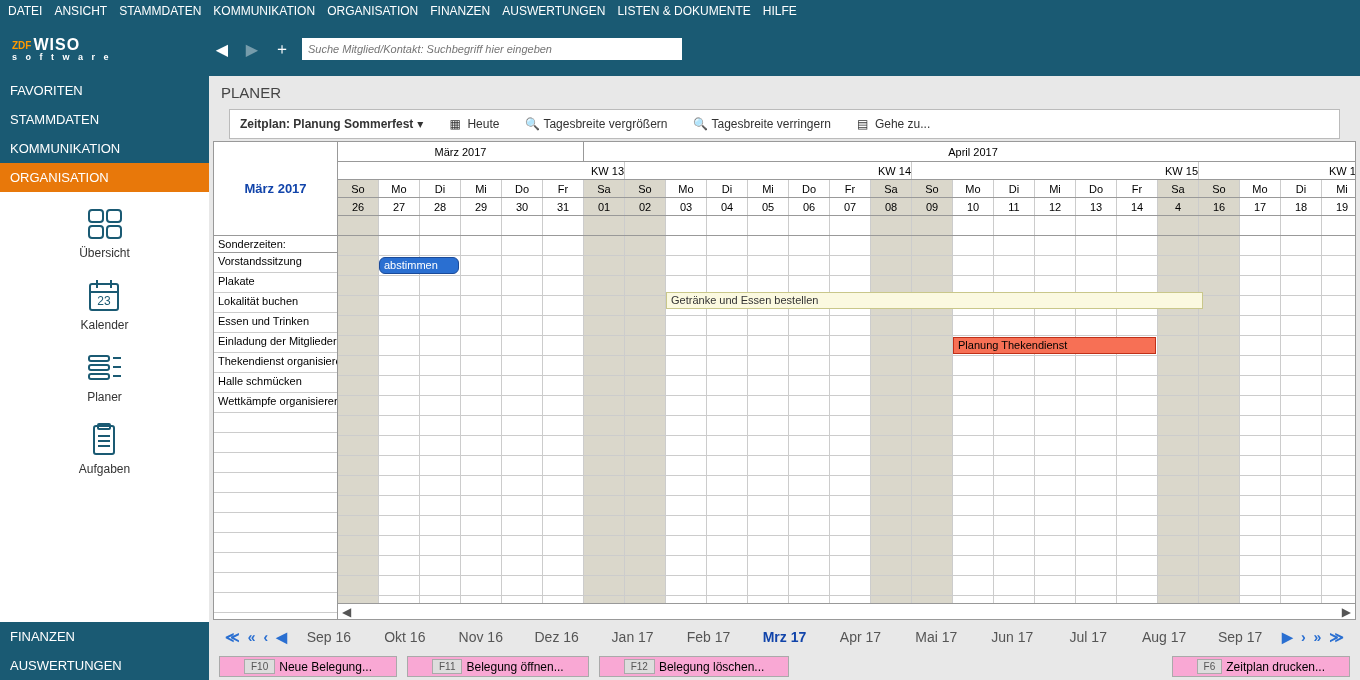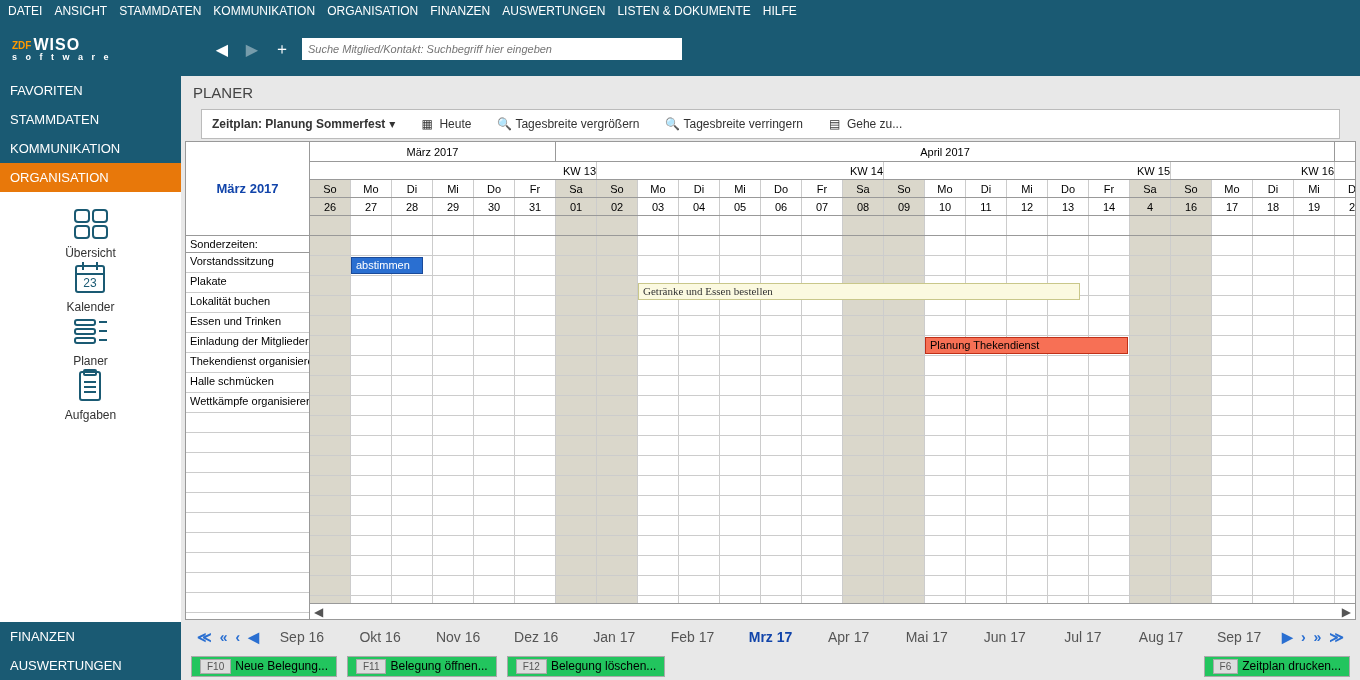--- a/index.html
+++ b/index.html
@@ -9,24 +9,24 @@
 .menubar span{cursor:pointer;font-size:12px}
 .topbar{background:#1a5a73;color:#fff;height:54px;display:flex;align-items:center;padding:0 8px;gap:10px}
 .logo{display:flex;flex-direction:column;align-items:flex-start;margin-left:4px;width:160px;font-weight:bold}
 .logo .row1{display:flex;align-items:center;gap:2px}
 .zdf{color:#f90;font-size:10px}
 .wiso{color:#fff;font-size:16px;font-weight:900;letter-spacing:1px}
 .soft{color:#fff;font-size:9px;letter-spacing:3px;margin-top:-2px}
 .navbtn{width:20px;height:20px;display:flex;align-items:center;justify-content:center;color:#fff;font-size:16px;cursor:pointer}
 .search{flex:0 0 380px;height:22px;background:#fff;border:none;padding:0 6px;font-style:italic;color:#888;font-size:11px}
 .body{flex:1;display:flex;overflow:hidden}
-.sidebar{width:181px;background:#1a5a73;display:flex;flex-direction:column}
+.sidebar{width:209px;background:#1a5a73;display:flex;flex-direction:column}
 .side-item{color:#fff;padding:7px 10px;font-size:13px;cursor:pointer}
 .side-item.active{background:#e8780a}
-.side-icons{background:#fff;flex:1;display:flex;flex-direction:column;align-items:center;padding:14px 0;}
+.side-icons{background:#fff;flex:1;display:flex;flex-direction:column;align-items:center;padding:14px 0;gap:18px}
 .icon-btn{display:flex;flex-direction:column;align-items:center;gap:4px;cursor:pointer;color:#333}
 .icon-btn svg{width:40px;height:36px;stroke:#1a5a73;fill:none;stroke-width:2}
 .side-bottom{margin-top:auto}
 .main{flex:1;display:flex;flex-direction:column;background:#e8e8e8;overflow:hidden}
 .page-title{padding:8px 12px;font-size:15px;color:#444}
 .toolbar{background:#fff;border:1px solid #bbb;margin:0 20px;padding:4px 10px;display:flex;gap:26px;align-items:center;height:30px}
 .tb-btn{display:flex;align-items:center;gap:4px;cursor:pointer;color:#333}
 .tb-ic{width:14px;height:14px;display:inline-block}
 .planner{flex:1;display:flex;margin:2px 4px 0 4px;border:1px solid #999;background:#fff;overflow:hidden;position:relative}
 .left-col{width:124px;border-right:1px solid #999;display:flex;flex-direction:column}
@@ -49,21 +49,21 @@
 .bar.blue{background:#2a6fd1;color:#fff;border-color:#1a4a99}
 .bar.yellow{background:#fbf9e0;color:#333;border-color:#c9c78a}
 .bar.red{background:#f77055;color:#000;border-color:#c03018}
 .hscroll{height:16px;border-top:1px solid #999;display:flex;align-items:center;padding:0 4px;font-size:11px;color:#555}
 .timeline{height:30px;margin:2px 4px;display:flex;align-items:center;gap:0;padding:0 8px}
 .tl-nav{color:#2a6fd1;font-size:14px;cursor:pointer;padding:0 4px;font-weight:bold}
 .tl-month{flex:1;text-align:center;color:#555;font-size:14px;cursor:pointer}
 .tl-month.cur{color:#14a;font-weight:bold}
 .footer{height:24px;margin:0 4px 2px 4px;display:flex;align-items:center;gap:10px;padding:0 6px}
 .fkey{background:#ddd;border:1px solid #aaa;padding:1px 6px;font-size:10px;color:#555}
-.fbtn{background:#22c55e;border:1px solid #aaa;padding:2px 8px;font-size:11px;cursor:pointer;display:flex;align-items:flex-start;gap:4px}
+.fbtn{background:#f9a8d4;border:1px solid #aaa;padding:2px 24px;font-size:11px;cursor:pointer;display:flex;align-items:flex-end;gap:4px}
 .spacer{flex:1}
 </style>
 </head>
 <body>
 
 <div class="app">
  <div class="menubar" id="menubar">
       <span>DATEI</span>
       <span>ANSICHT</span>
       <span>STAMMDATEN</span>
@@ -814,22 +814,22 @@
                 <div class="gc"></div>
                 <div class="gc"></div>
                 <div class="gc"></div>
                 <div class="gc we"></div>
                 <div class="gc we"></div>
                 <div class="gc"></div>
                 <div class="gc"></div>
                 <div class="gc"></div>
                 <div class="gc"></div>
               </div>
-              <div class="bar blue" style="top: 21px; left: 41px; width: 72px;">abstimmen</div>
-              <div class="bar yellow" style="top: 47px; left: 328px; width: 442px; font-family: Liberation Serif, serif;">Getränke und Essen bestellen</div>
+              <div class="bar blue" style="top: 21px; left: 41px; width: 80px; border-radius: 6px;">abstimmen</div>
+              <div class="bar yellow" style="top: 56px; left: 328px; width: 537px;">Getränke und Essen bestellen</div>
               <div class="bar red" style="top: 101px; left: 615px; width: 203px;">Planung Thekendienst</div>
             </div>
        <div class="hscroll">
               <span>◀</span>
               <div style="flex:1"></div>
               <span>▶</span>
             </div>
      </div>
    </div>
    <div class="timeline">

